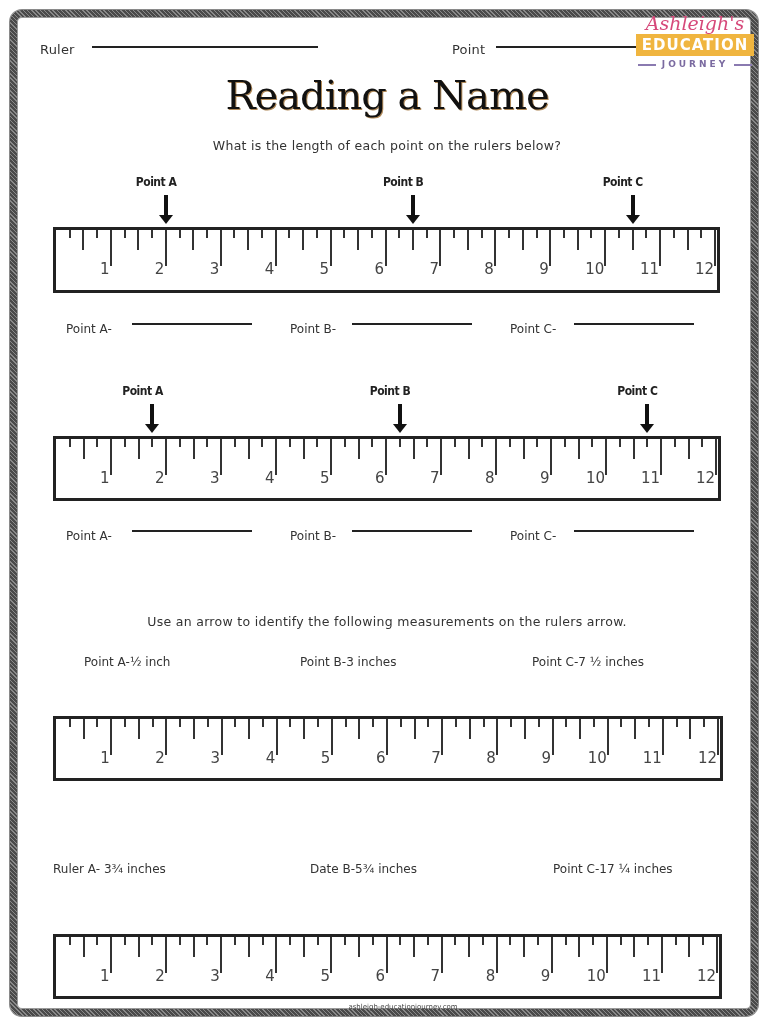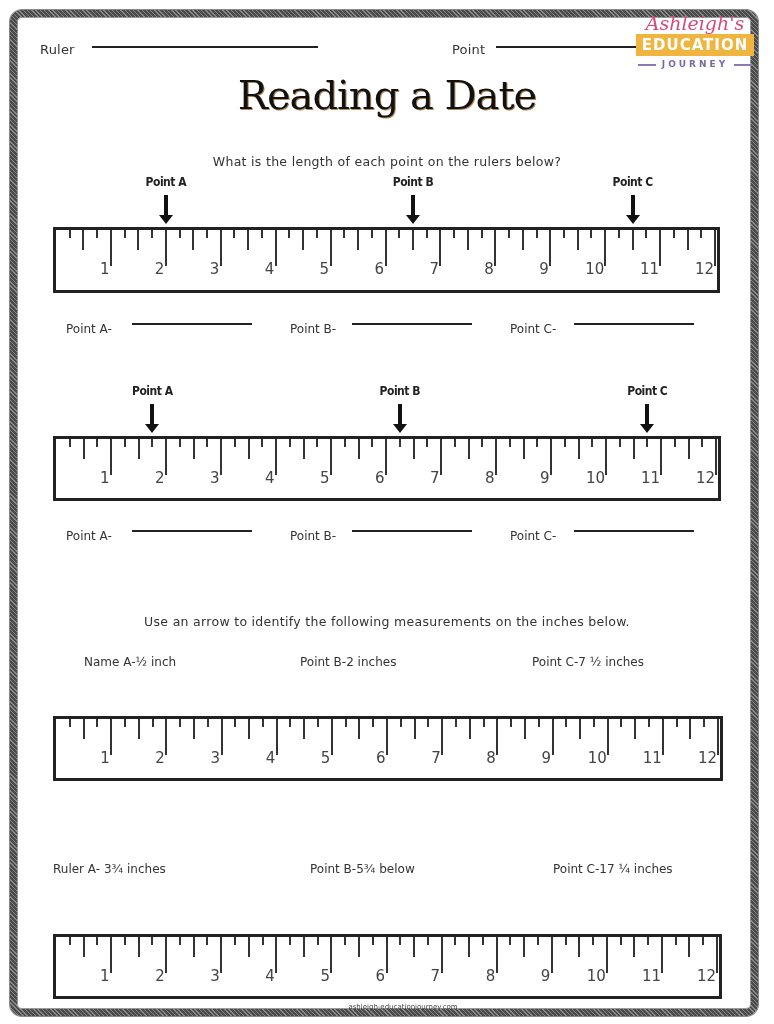--- a/index.html
+++ b/index.html
@@ -16,21 +16,21 @@
   .subtitle{position:absolute;left:0;width:774px;text-align:center;font-size:12.5px;color:#333;letter-spacing:.3px;}
   .logo{position:absolute;left:634px;top:12px;width:122px;height:72px;text-align:center;}
   .logo .script{font-family:"DejaVu Serif",serif;font-style:italic;font-size:19px;color:#d6497a;line-height:22px;}
   .logo .edu{background:#f0b53f;color:#fff;font-weight:bold;font-size:15px;letter-spacing:1px;line-height:22px;margin:0 2px;}
   .logo .journey{font-size:9px;font-weight:bold;color:#7a6aa0;letter-spacing:3px;line-height:16px;position:relative;}
   .logo .journey:before,.logo .journey:after{content:"";position:absolute;top:8px;width:18px;border-top:2px solid #8a7ab0;}
   .logo .journey:before{left:4px;} .logo .journey:after{right:4px;}
   .ruler{position:absolute;border:3px solid #222;box-sizing:border-box;background:#fff;}
   .tick{position:absolute;top:0;width:2px;background:#333;}
   .num{position:absolute;font-size:15px;color:#444;}
-  .pointer{position:absolute;text-align:center;width:60px;}
+  .pointer{position:absolute;width:60px;}
   .pointer .pl{font-family:"DejaVu Sans Condensed","DejaVu Sans",sans-serif;font-size:12px;font-weight:bold;color:#222;letter-spacing:-0.5px;}
   .arrow-shaft{position:absolute;left:28px;width:4px;background:#111;}
   .arrow-head{position:absolute;left:23px;width:0;height:0;border-left:7px solid transparent;border-right:7px solid transparent;border-top:9px solid #111;}
   .ansrow{position:absolute;font-size:12px;color:#333;}
   .footer{position:absolute;left:16px;width:774px;top:1003px;text-align:center;font-size:7px;color:#444;}
 </style>
 </head>
 <body>
 
 <div class="frame"></div>
@@ -39,22 +39,22 @@
 <div class="uline" style="left:92px;top:46px;width:226px;"></div>
 <div class="abs lbl" style="left:452px;top:42px;">Point</div>
 <div class="uline" style="left:496px;top:46px;width:140px;"></div>
 
 <div class="logo">
   <div class="script">Ashleigh's</div>
   <div class="edu">EDUCATION</div>
   <div class="journey">JOURNEY</div>
 </div>
 
-<div class="title">Reading a Date</div>
-<div class="subtitle" style="top:154px;">What is the length of each point on the rulers below?</div>
+<div class="title">Reading a Name</div>
+<div class="subtitle" style="top:138px;">What is the length of each point on the rulers below?</div>
 
 <div id="r1" class="ruler" style="left:53px;top:227px;width:667px;height:66px;">
     <div class="tick" style="left: 12.7292px; height: 8px;"></div>
     <div class="tick" style="left: 26.4583px; height: 20px;"></div>
     <div class="tick" style="left: 40.1875px; height: 8px;"></div>
     <div class="tick" style="left: 53.9167px; height: 36px;"></div>
     <div class="tick" style="left: 67.6458px; height: 8px;"></div>
     <div class="tick" style="left: 81.375px; height: 20px;"></div>
     <div class="tick" style="left: 95.1042px; height: 8px;"></div>
     <div class="tick" style="left: 108.833px; height: 36px;"></div>
@@ -214,23 +214,23 @@
       <div class="arrow-head" style="top: 40px;"></div>
     </div>
   </div>
 <div class="ansrow" style="left:66px;top:529px;">Point A-</div>
 <div class="uline" style="left:132px;top:530px;width:120px;"></div>
 <div class="ansrow" style="left:290px;top:529px;">Point B-</div>
 <div class="uline" style="left:352px;top:530px;width:120px;"></div>
 <div class="ansrow" style="left:510px;top:529px;">Point C-</div>
 <div class="uline" style="left:574px;top:530px;width:120px;"></div>
 
-<div class="subtitle" style="top:614px;">Use an arrow to identify the following measurements on the inches below.</div>
-<div class="ansrow" style="left:84px;top:655px;">Name A-½ inch</div>
-<div class="ansrow" style="left:300px;top:655px;">Point B-2 inches</div>
+<div class="subtitle" style="top:614px;">Use an arrow to identify the following measurements on the rulers arrow.</div>
+<div class="ansrow" style="left:84px;top:655px;">Point A-½ inch</div>
+<div class="ansrow" style="left:300px;top:655px;">Point B-3 inches</div>
 <div class="ansrow" style="left:532px;top:655px;">Point C-7 ½ inches</div>
 <div id="r3" class="ruler" style="left:53px;top:716px;width:670px;height:65px;">
     <div class="tick" style="left: 12.7917px; height: 8px;"></div>
     <div class="tick" style="left: 26.5833px; height: 20px;"></div>
     <div class="tick" style="left: 40.375px; height: 8px;"></div>
     <div class="tick" style="left: 54.1667px; height: 36px;"></div>
     <div class="tick" style="left: 67.9583px; height: 8px;"></div>
     <div class="tick" style="left: 81.75px; height: 20px;"></div>
     <div class="tick" style="left: 95.5417px; height: 8px;"></div>
     <div class="tick" style="left: 109.333px; height: 36px;"></div>
@@ -282,21 +282,21 @@
     <span class="num" style="top: 30px; left: 320px;">6</span>
     <span class="num" style="top: 30px; left: 375.167px;">7</span>
     <span class="num" style="top: 30px; left: 430.333px;">8</span>
     <span class="num" style="top: 30px; left: 485.5px;">9</span>
     <span class="num" style="top: 30px; left: 531.667px;">10</span>
     <span class="num" style="top: 30px; left: 586.833px;">11</span>
     <span class="num" style="top: 30px; left: 642px;">12</span>
   </div>
 
 <div class="ansrow" style="left:53px;top:862px;">Ruler A- 3¾ inches</div>
-<div class="ansrow" style="left:310px;top:862px;">Point B-5¾ below</div>
+<div class="ansrow" style="left:310px;top:862px;">Date B-5¾ inches</div>
 <div class="ansrow" style="left:553px;top:862px;">Point C-17 ¼ inches</div>
 <div id="r4" class="ruler" style="left:53px;top:934px;width:669px;height:65px;">
     <div class="tick" style="left: 12.7708px; height: 8px;"></div>
     <div class="tick" style="left: 26.5417px; height: 20px;"></div>
     <div class="tick" style="left: 40.3125px; height: 8px;"></div>
     <div class="tick" style="left: 54.0833px; height: 36px;"></div>
     <div class="tick" style="left: 67.8542px; height: 8px;"></div>
     <div class="tick" style="left: 81.625px; height: 20px;"></div>
     <div class="tick" style="left: 95.3958px; height: 8px;"></div>
     <div class="tick" style="left: 109.167px; height: 36px;"></div>

